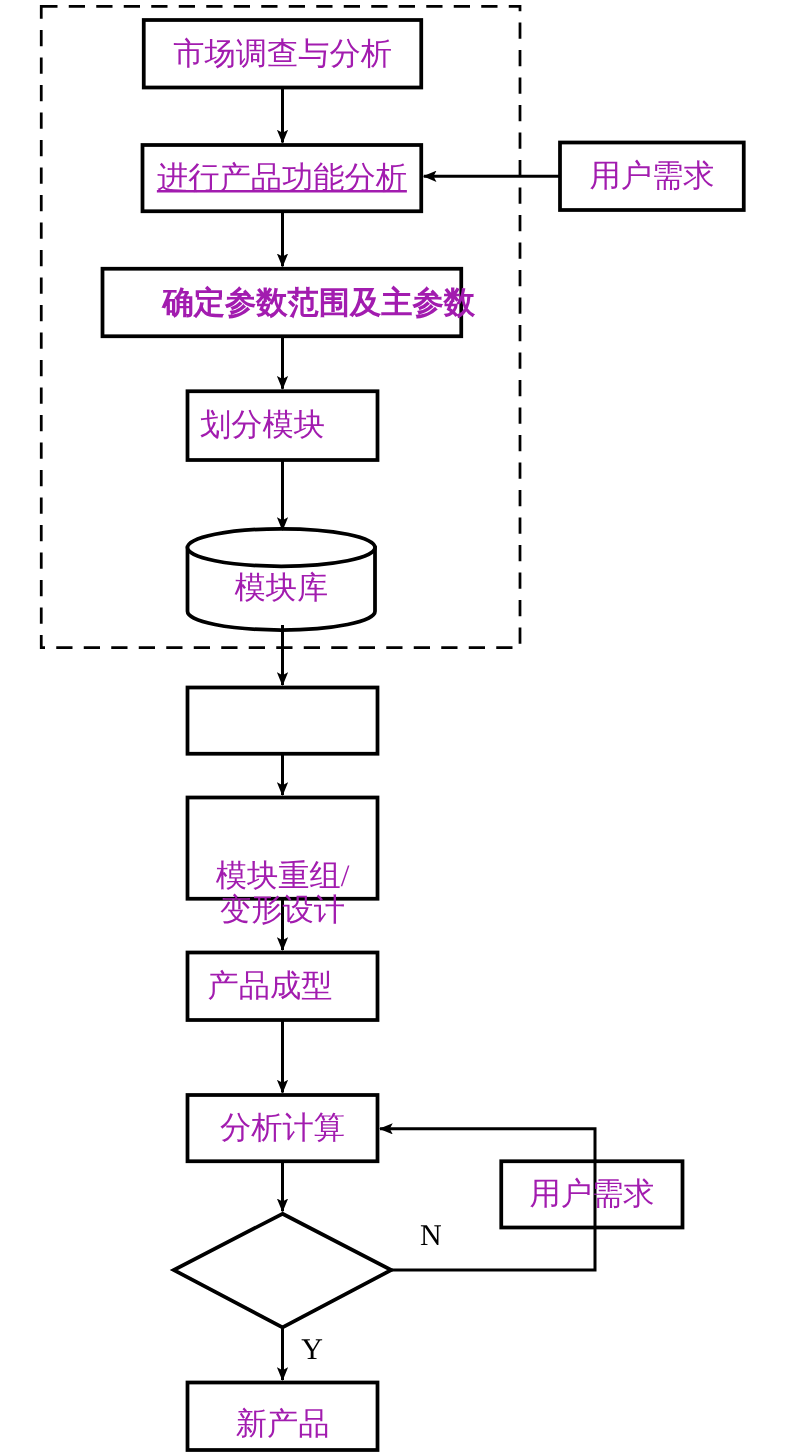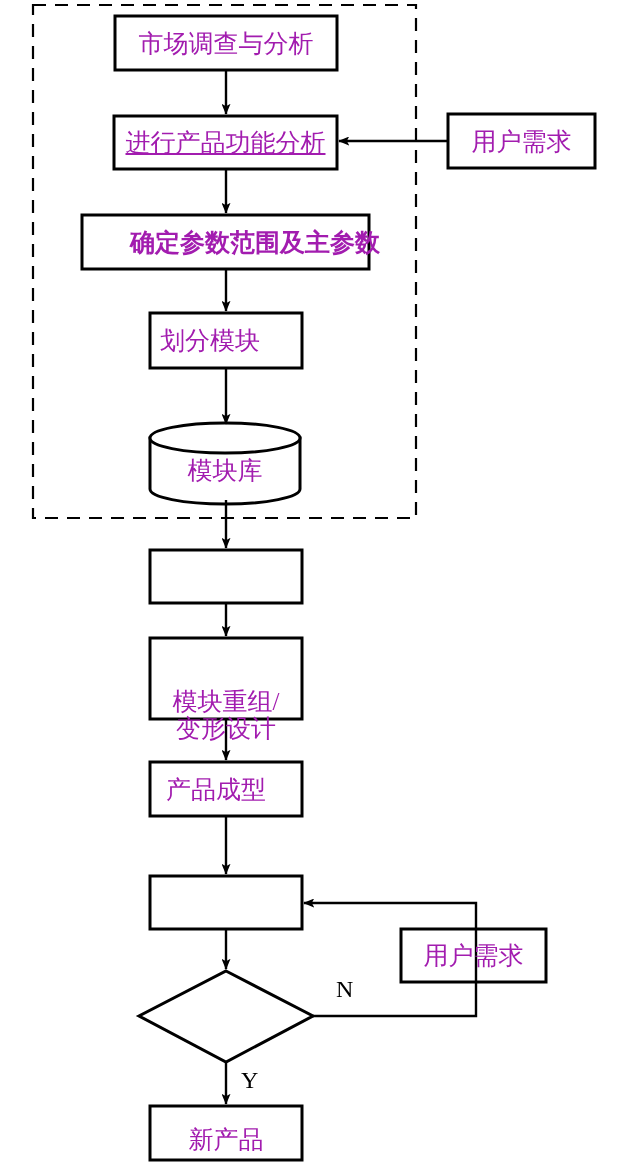--- a/index.html
+++ b/index.html
@@ -124,20 +124,21 @@
   <div class="node-label" style="left:150px; top:313px; width:120px; height:55px;">划分模块</div>
 
   <div class="node-label" style="left:150px; top:445px; width:150px; height:50px;">模块库</div>
 
 
   <div class="node-label" style="left:150px; top:638px; width:152px; height:81px;margin-top:36px;">模块重组/
 变形设计</div>
 
   <div class="node-label" style="left:150px; top:762px; width:132px; height:54px;">产品成型</div>
 
+  <div class="node-label" style="left:150px; top:876px; width:152px; height:53px;">分析计算</div>
 
   <div class="node-label" style="left:401px; top:929px; width:145px; height:53px;">用户需求</div>
 
 
   <div class="node-label" style="left:150px; top:1106px; width:152px; height:66px;">新产品</div>
 
   <div class="edge-label" style="left:336px; top:977px;">N</div>
 
   <div class="edge-label" style="left:241px; top:1068px;">Y</div>
 

